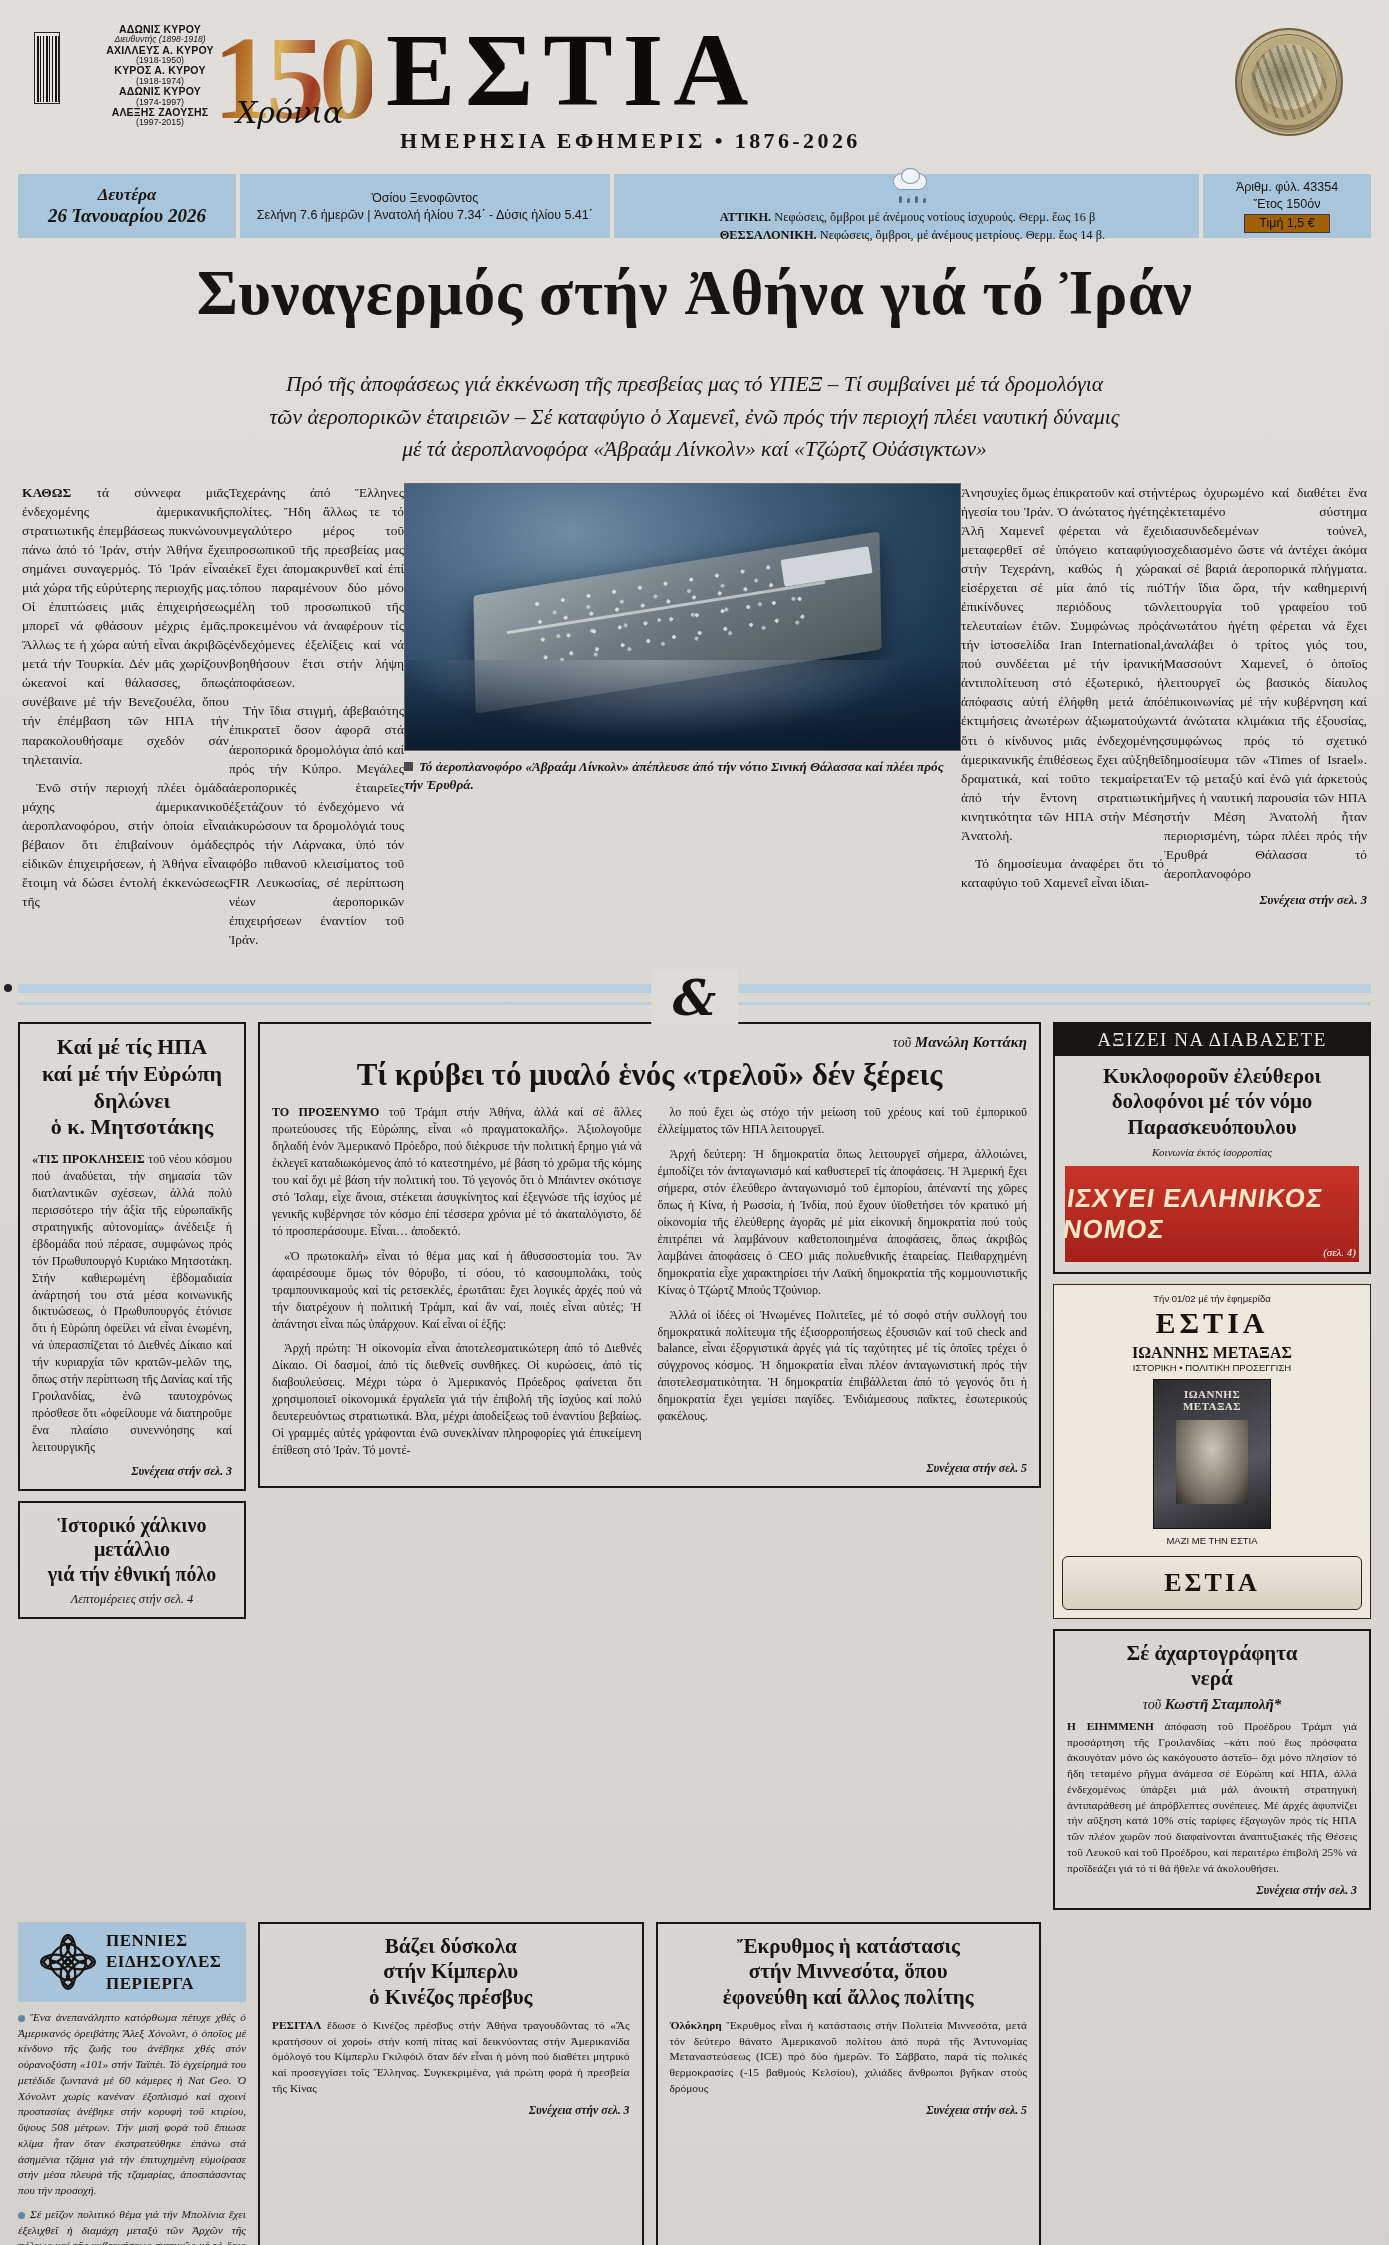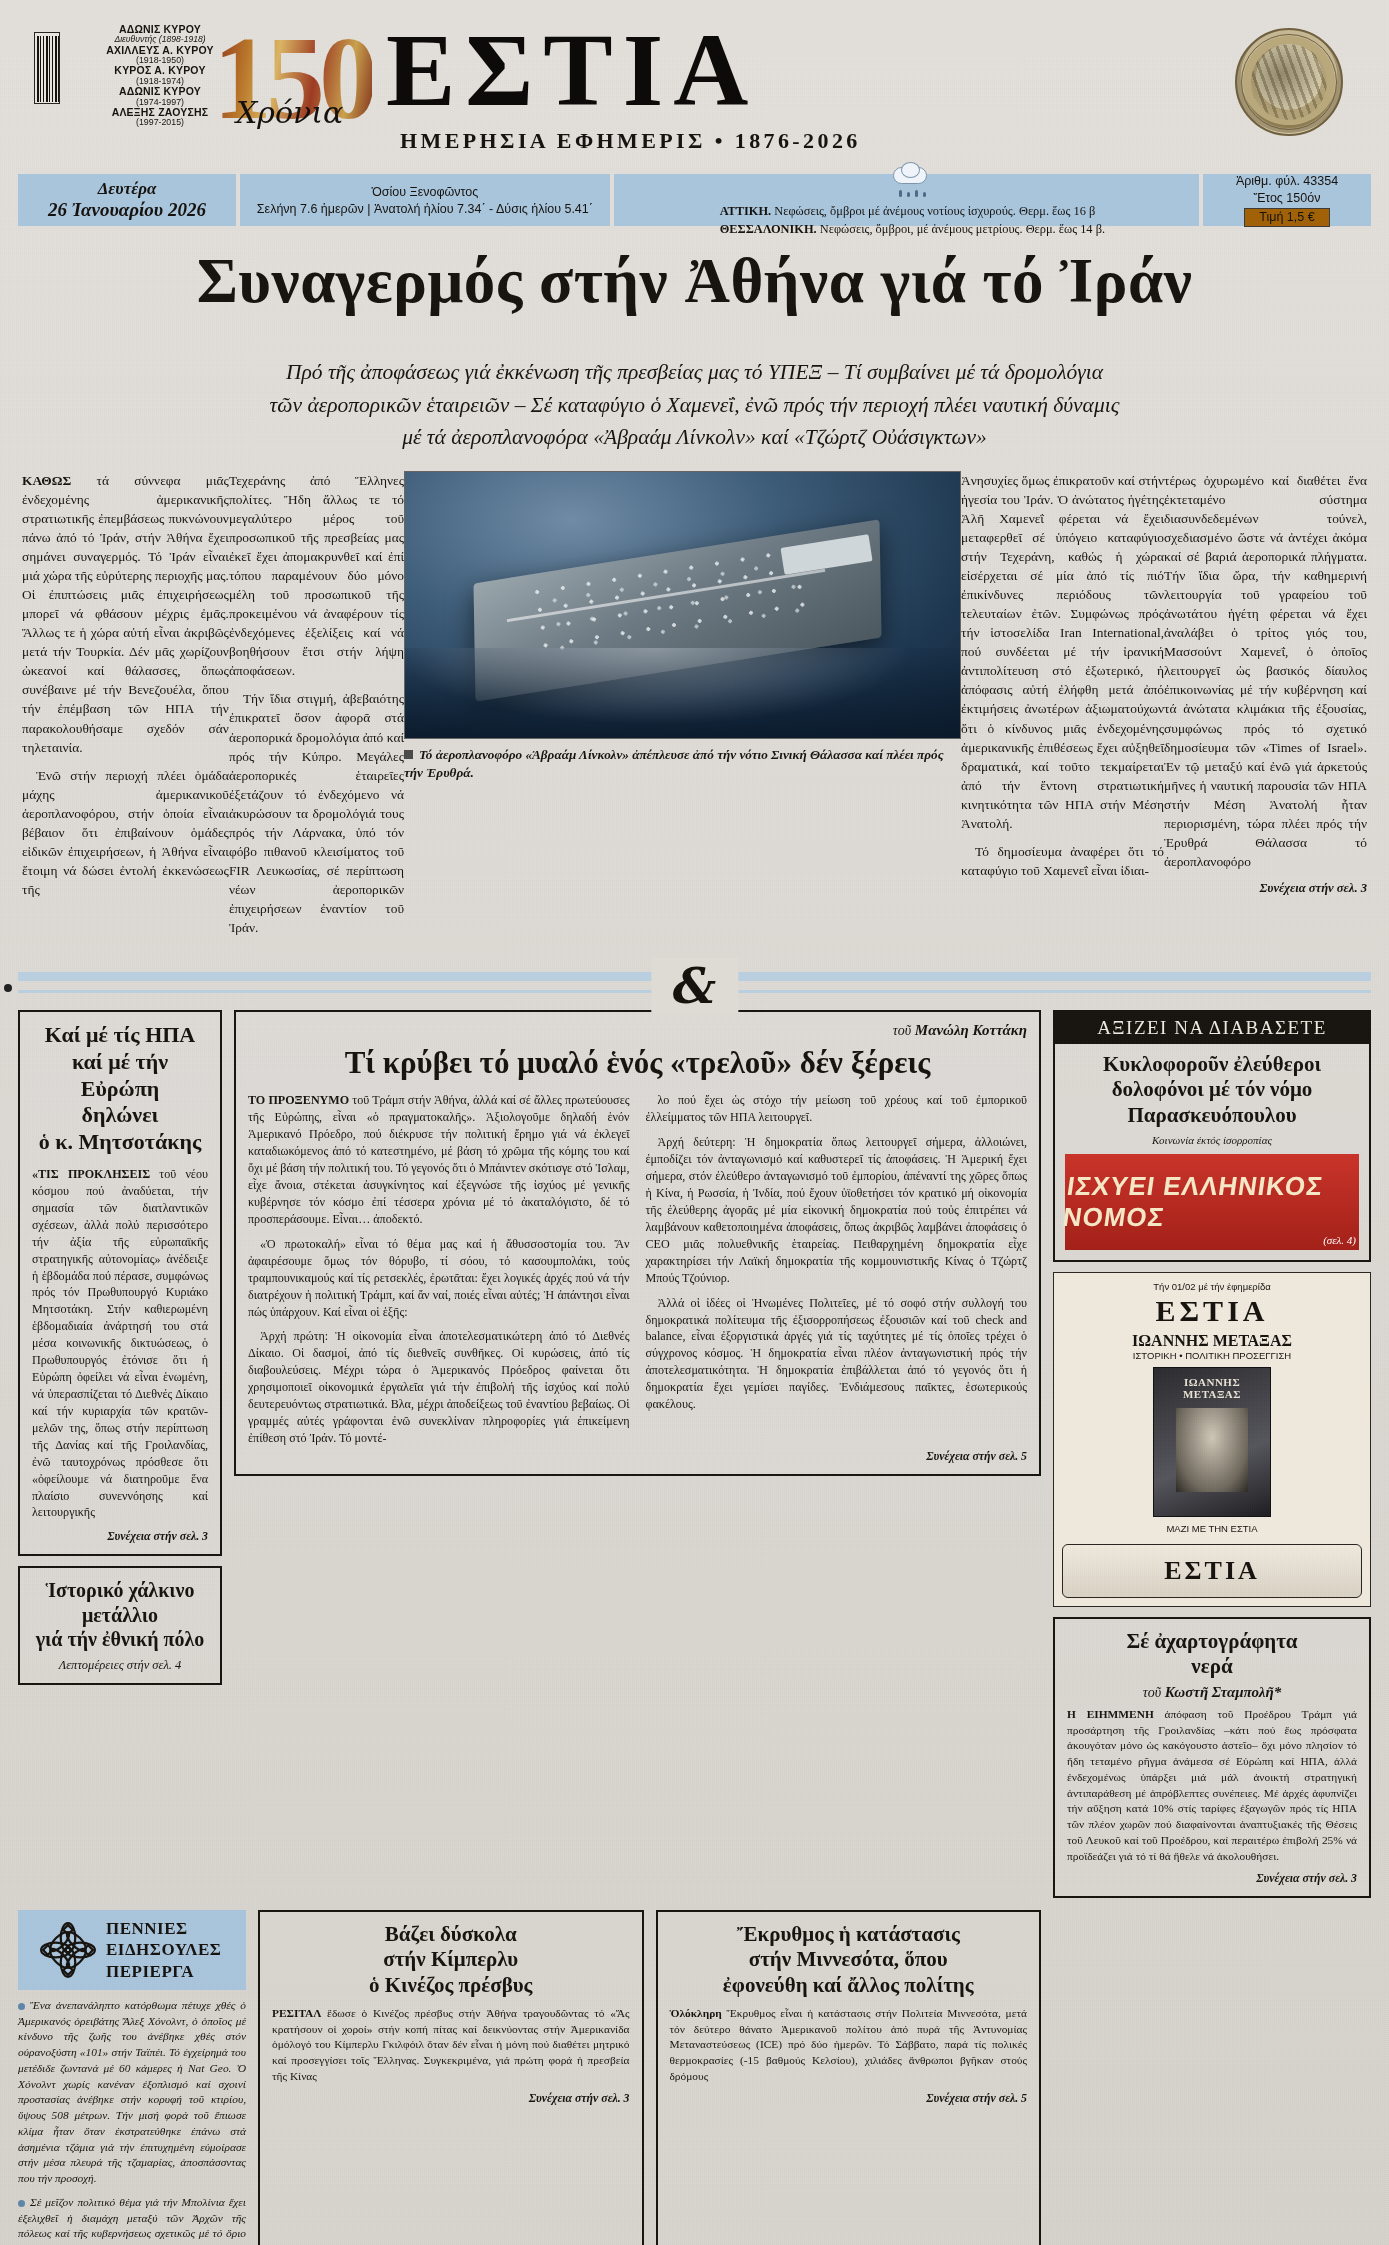--- a/index.html
+++ b/index.html
@@ -80,21 +80,21 @@
   }
   .seal .fig{
     position:absolute; inset:14px; border-radius:50%;
     background: radial-gradient(circle at 40% 40%, rgba(60,50,30,.45), rgba(60,50,30,.05) 60%),
                 repeating-linear-gradient(70deg, rgba(70,58,34,.35) 0 3px, transparent 3px 8px);
   }
   .seal .ring{ position:absolute; inset:4px; border:1px solid #6f6040; border-radius:50%; }
 
   
   .infobar{
-    position:relative; margin-top:6px; height:52px;
+    position:relative; margin-top:6px; height:64px;
     display:flex; align-items:stretch; gap:4px;
   }
   .ib{ background:#a9c5dc; display:flex; flex-direction:column; justify-content:center; }
   .ib-date{ width:218px; text-align:center; font-family:"Liberation Serif", serif; font-style:italic; font-weight:700; }
   .ib-date .d1{ font-size:17px; }
   .ib-date .d2{ font-size:19px; }
   .ib-saint{ flex:1; text-align:center; font-family:"Liberation Sans", sans-serif; }
   .ib-saint .s1{ font-size:12.5px; }
   .ib-saint .s2{ font-size:12.5px; margin-top:3px; }
   .ib-weather{ flex:1.55; display:flex; align-items:center; gap:4px; padding-left:12px; }
@@ -181,21 +181,21 @@
   }
   .datestamp{
     position:absolute; left:-10px; top:300px;
     transform:rotate(-90deg); transform-origin:left top;
     font-family:"Liberation Sans", sans-serif; font-size:10px; letter-spacing:.5px; color:#2a2520;
   }
   .dot-left{ position:absolute; left:4px; top:984px; width:8px; height:8px; border-radius:50%; background:#222; }
 
   
   .mid{ display:flex; gap:12px; }
-  .mid-left{ width:204px; }
+  .mid-left{ width:228px; }
   .mid-center{ flex:1; }
   .mid-right{ width:318px; }
 
   .boxed{ border:2px solid #17140f; padding:10px 12px; background:rgba(255,255,255,.05); }
   .box-title{
     text-align:center; font-family:"Liberation Serif", serif; font-weight:700;
     font-size:22px; line-height:1.22;
   }
   .byline{
     text-align:right; font-family:"Liberation Serif", serif; font-style:italic;

